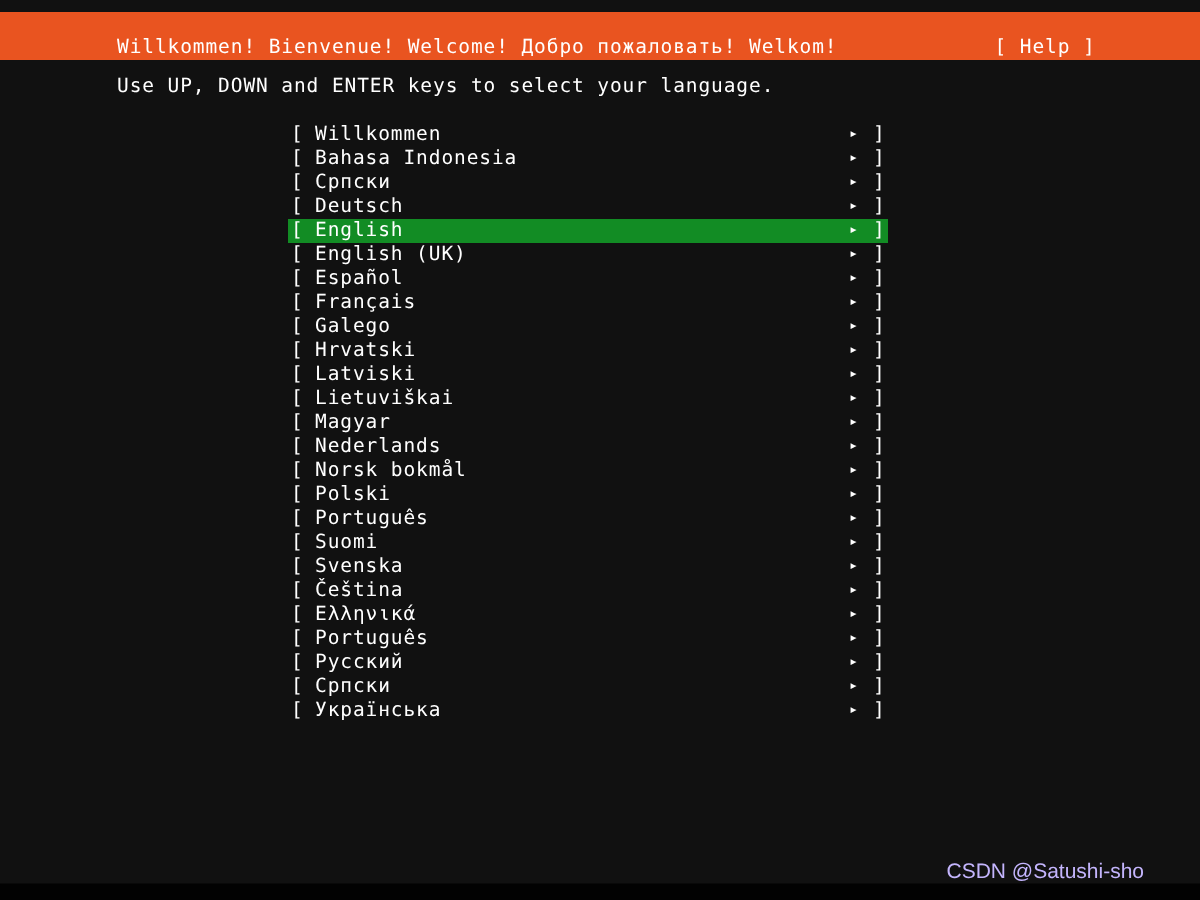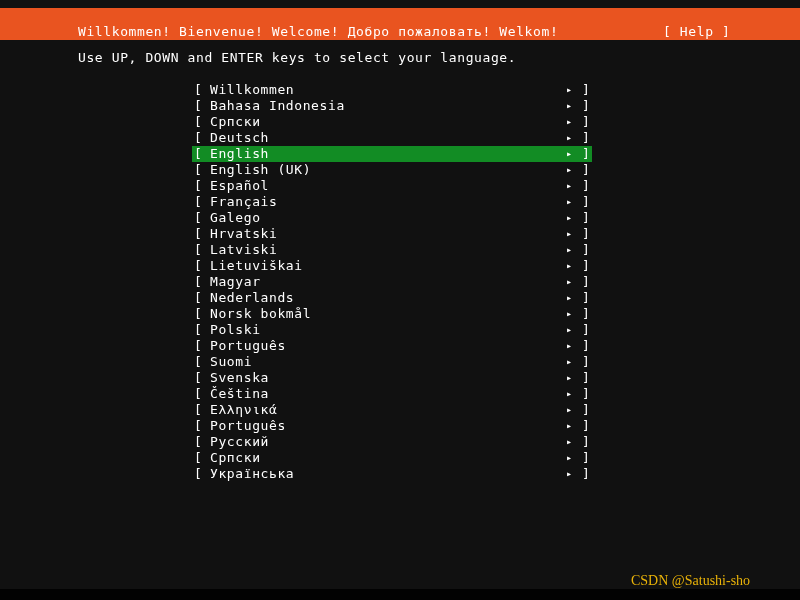--- a/index.html
+++ b/index.html
@@ -107,24 +107,24 @@
   }
   .lang-bracket-close {
     position: absolute;
     left: 390px;
     top: 0;
   }
   #watermark {
     position: absolute;
     left: 631px;
     top: 572px;
-    font-family: Liberation Serif, serif;
+    font-family: Liberation Sans, sans-serif;
     font-size: 14px;
     line-height: 17px;
-    color: #eab308;
+    color: #c4b5fd;
     white-space: pre;
   }
 </style>
 </head>
 <body>
 
 <div id="screen">
 
   <div id="header-bar">
     <div id="header-title">Willkommen! Bienvenue! Welcome! Добро пожаловать! Welkom!</div>

